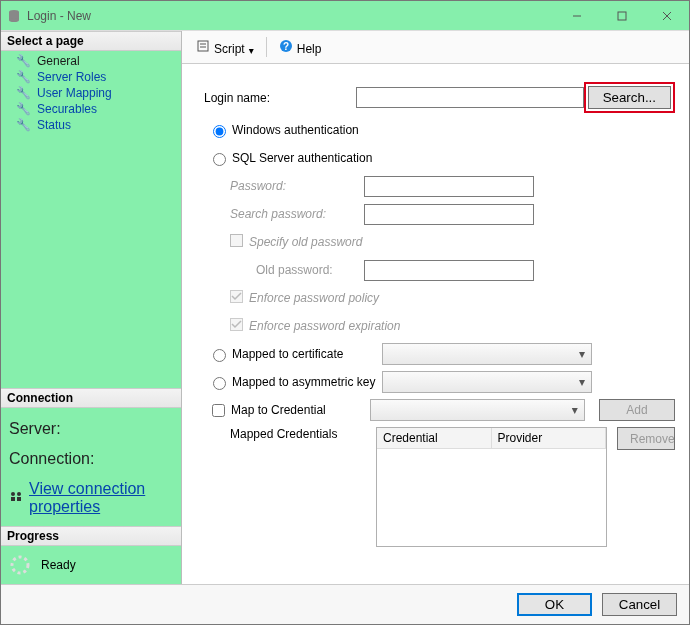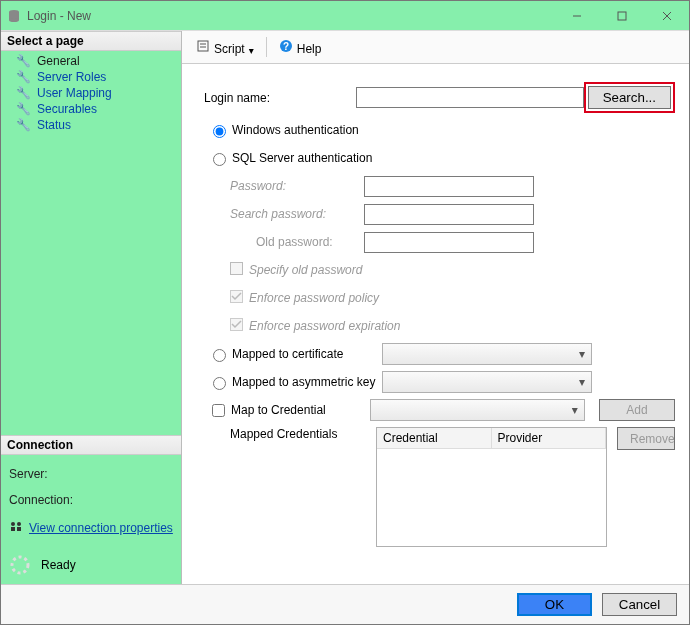--- a/index.html
+++ b/index.html
@@ -26,21 +26,21 @@
   .sect-head {
     background: linear-gradient(#f3f3f3,#e7e7e7);
     border-top:1px solid #ccc; border-bottom:1px solid #ccc;
     font-weight:bold; padding:2px 6px; font-size:12px;
   }
   .page-list { padding:2px 0 4px 0; flex:0; }
   .page-item { display:flex; align-items:center; padding:1px 6px 1px 16px; gap:6px; color:#1a1a1a; }
   .page-item .wrench { width:14px; height:14px; display:flex; align-items:center; justify-content:center; color:#555; }
   .page-item a { color:#0645AD; text-decoration:none; }
   .sidebar-fill { flex:1; }
-  .conn-block { padding:6px 8px 10px 8px; font-size:12px; color:#222;}
+  .conn-block { padding:6px 8px 10px 8px; font-size:16px; color:#222;}
   .conn-row { margin:6px 0 12px 0; }
   .conn-link { display:flex; align-items:center; gap:6px; margin-top:4px;}
   .conn-link a { color:#0645AD; text-decoration:underline; }
   .prog-block { padding:8px; display:flex; align-items:center; gap:10px; }
   .spinner { width:22px; height:22px; }
   .main { flex:1; display:flex; flex-direction:column; min-width:0; }
   .toolbar {
     height: 33px; display:flex; align-items:center; gap:6px;
     padding: 0 10px; border-bottom:1px solid #ccc; background:#fafafa;
   }
@@ -72,21 +72,21 @@
     width:231px; min-height:120px; border:1px solid #b0b0b0; background:#fff;
     display:flex; flex-direction:column;
   }
   .cred-table .hdr { display:flex; background:#f4f4f4; border-bottom:1px solid #ddd; }
   .cred-table .hdr div { flex:1; padding:3px 6px; border-right:1px solid #ddd; font-size:12px;}
   .cred-table .body-rows { flex:1; }
   .footer {
     height:40px; border-top:1px solid #ccc; display:flex; align-items:center; justify-content:flex-end;
     gap:10px; padding:0 12px; background:#f7f7f7;
   }
-  .btn-ok { width:75px; height:23px; border:2px solid #0078d7; background:#3b82f6; }
+  .btn-ok { width:75px; height:23px; border:2px solid #0078d7; background:#e5e5e5; }
   .btn-cancel { width:75px; height:23px; border:1px solid #707070; background:#e1e1e1; }
   .check-dis svg rect { stroke:#bbb; }
   .chevron { font-size:10px; }
 </style>
 </head>
 <body>
 
 <div class="window">
 
   <div class="titlebar">
@@ -160,20 +160,21 @@
                 <circle cx="4" cy="5" r="2" fill="#333"></circle>
                 <circle cx="10" cy="5" r="2" fill="#333"></circle>
                 <rect x="2" y="8" width="4" height="4" fill="#333"></rect>
                 <rect x="8" y="8" width="4" height="4" fill="#333"></rect>
               </svg>
           </span>
           <a href="#">View connection properties</a>
         </div>
       </div>
 
+      <div class="sect-head">Progress</div>
       <div class="prog-block">
         <span class="spinner">
           <svg width="22" height="22" viewBox="0 0 22 22">
               <circle cx="11" cy="11" r="8" fill="none" stroke="#ddd" stroke-width="3" stroke-dasharray="3 3"></circle>
             </svg>
         </span>
         <span>Ready</span>
       </div>
     </div>
 
@@ -219,29 +220,29 @@
         </div>
 
         <div class="row indent1">
           <span class="lbl disabled" style="width:134px">Password:</span>
           <input type="text" class="txt-pwd" disabled="" style="">
         </div>
         <div class="row indent1">
           <span class="lbl disabled" style="width:134px">Search password:</span>
           <input type="text" class="txt-pwd" disabled="" style="">
         </div>
+        <div class="row indent1 disabled">
+          <span class="check-dis"><svg width="13" height="13">
+                <rect x="0.5" y="0.5" width="12" height="12" fill="#f5f5f5" stroke="#ccc"></rect>
+              </svg></span>
+          <span style="margin-left:6px">Specify old password</span>
+        </div>
         <div class="row indent2">
           <span class="lbl disabled" style="width:108px">Old password:</span>
           <input type="text" class="txt-pwd" disabled="" style="">
-        </div>
-        <div class="row indent1 disabled">
-          <span class="check-dis"><svg width="13" height="13">
-                <rect x="0.5" y="0.5" width="12" height="12" fill="#f5f5f5" stroke="#ccc"></rect>
-              </svg></span>
-          <span style="margin-left:6px">Specify old password</span>
         </div>
         <div class="row indent1 disabled">
           <span><svg width="13" height="13">
                 <rect x="0.5" y="0.5" width="12" height="12" fill="#f5f5f5" stroke="#ccc"></rect>
                 <path d="M2 6 L5 9 L11 3" stroke="#bbb" fill="none" stroke-width="1.5"></path>
               </svg></span>
           <span style="margin-left:6px">Enforce password policy</span>
         </div>
         <div class="row indent1 disabled">
           <span><svg width="13" height="13">

